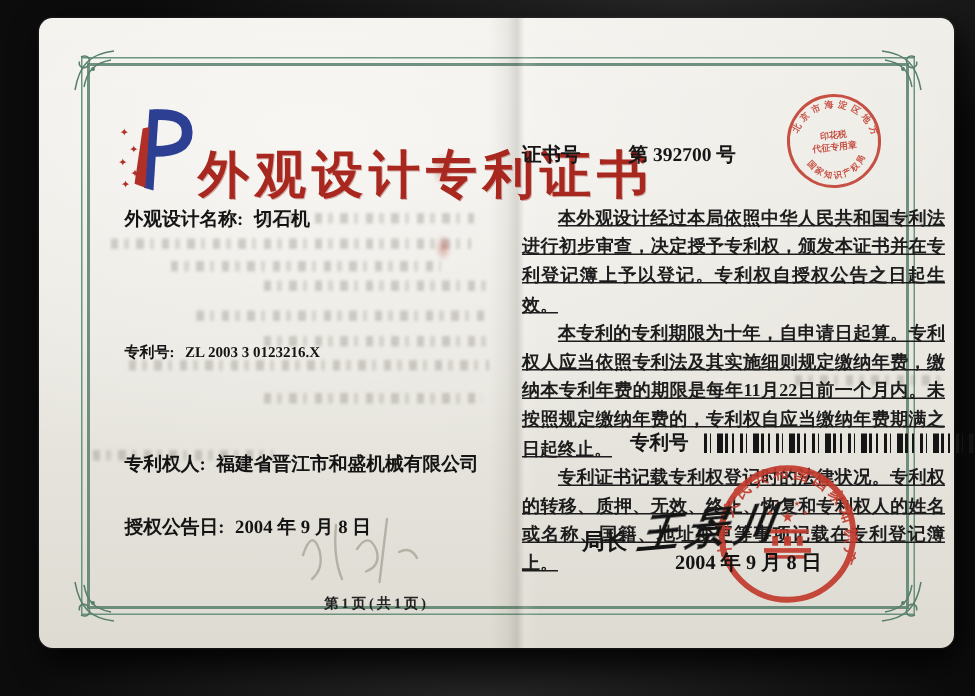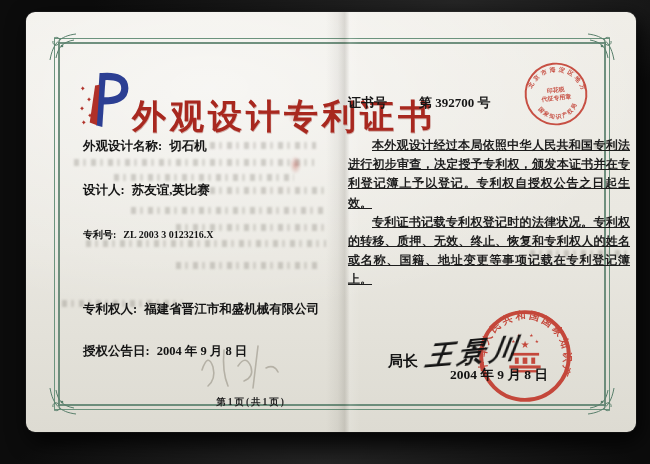--- a/index.html
+++ b/index.html
@@ -134,23 +134,20 @@
         <text x="1" y="44">✦</text>
           <text x="10" y="52">✦</text>
           <text x="3" y="60">✦</text>
       </g>
     </svg>
     <div class="title">外观设计专利证书</div>
 
     <div class="field f1">
       <span class="lab">外观设计名称:</span><span class="val">切石机</span>
     </div>
-    <div class="field f2">
-      <span class="lab">设计人:</span><span class="val">苏友谊,英比赛</span>
-    </div>
     <div class="field f3">
       <span class="lab">专利号:</span><span class="val">ZL 2003 3 0123216.X</span>
     </div>
     <div class="field f5">
       <span class="lab">专利权人:</span><span class="val">福建省晋江市和盛机械有限公司</span>
     </div>
     <div class="field f6">
       <span class="lab">授权公告日:</span><span class="val">2004 年 9 月 8 日</span>
     </div>
 
@@ -181,23 +178,28 @@
       </text>
       <text class="sealtxt" x="50" y="47" text-anchor="middle" style="font-size:9px;">印花税</text>
       <text class="sealtxt" x="50" y="59" text-anchor="middle" style="font-size:9px;">代征专用章</text>
       <text class="sealtxt" style="font-size:8.5px;letter-spacing:2px;">
         <textPath href="#taxbot" startOffset="2">国家知识产权局</textPath>
       </text>
     </svg>
 
     <div class="bodytext">
       <p>本外观设计经过本局依照中华人民共和国专利法进行初步审查，决定授予专利权，颁发本证书并在专利登记簿上予以登记。专利权自授权公告之日起生效。</p>
+      <p>本专利的专利期限为十年，自申请日起算。专利权人应当依照专利法及其实施细则规定缴纳年费，缴纳本专利年费的期限是每年11月22日前一个月内。未按照规定缴纳年费的，专利权自应当缴纳年费期满之日起终止。</p>
       <p>专利证书记载专利权登记时的法律状况。专利权的转移、质押、无效、终止、恢复和专利权人的姓名或名称、国籍、地址变更等事项记载在专利登记簿上。</p>
     </div>
 
+    <div class="pnrow">
+      <span class="pnlab">专利号</span>
+      <div class="barcode"></div>
+    </div>
 
     <svg class="mainseal" viewBox="0 0 120 120">
       <circle cx="60" cy="60" r="56" fill="none" stroke="#c23b2e" stroke-width="5"></circle>
       <defs>
           <path id="msarc" d="M 14,82 A 50,50 0 1 1 106,82"></path>
         </defs>
       <text class="sealtxt" style="font-size:13px;letter-spacing:3.5px;">
         <textPath href="#msarc" startOffset="4">中华人民共和国国家知识产权局</textPath>
       </text>
       <g fill="#c23b2e">

